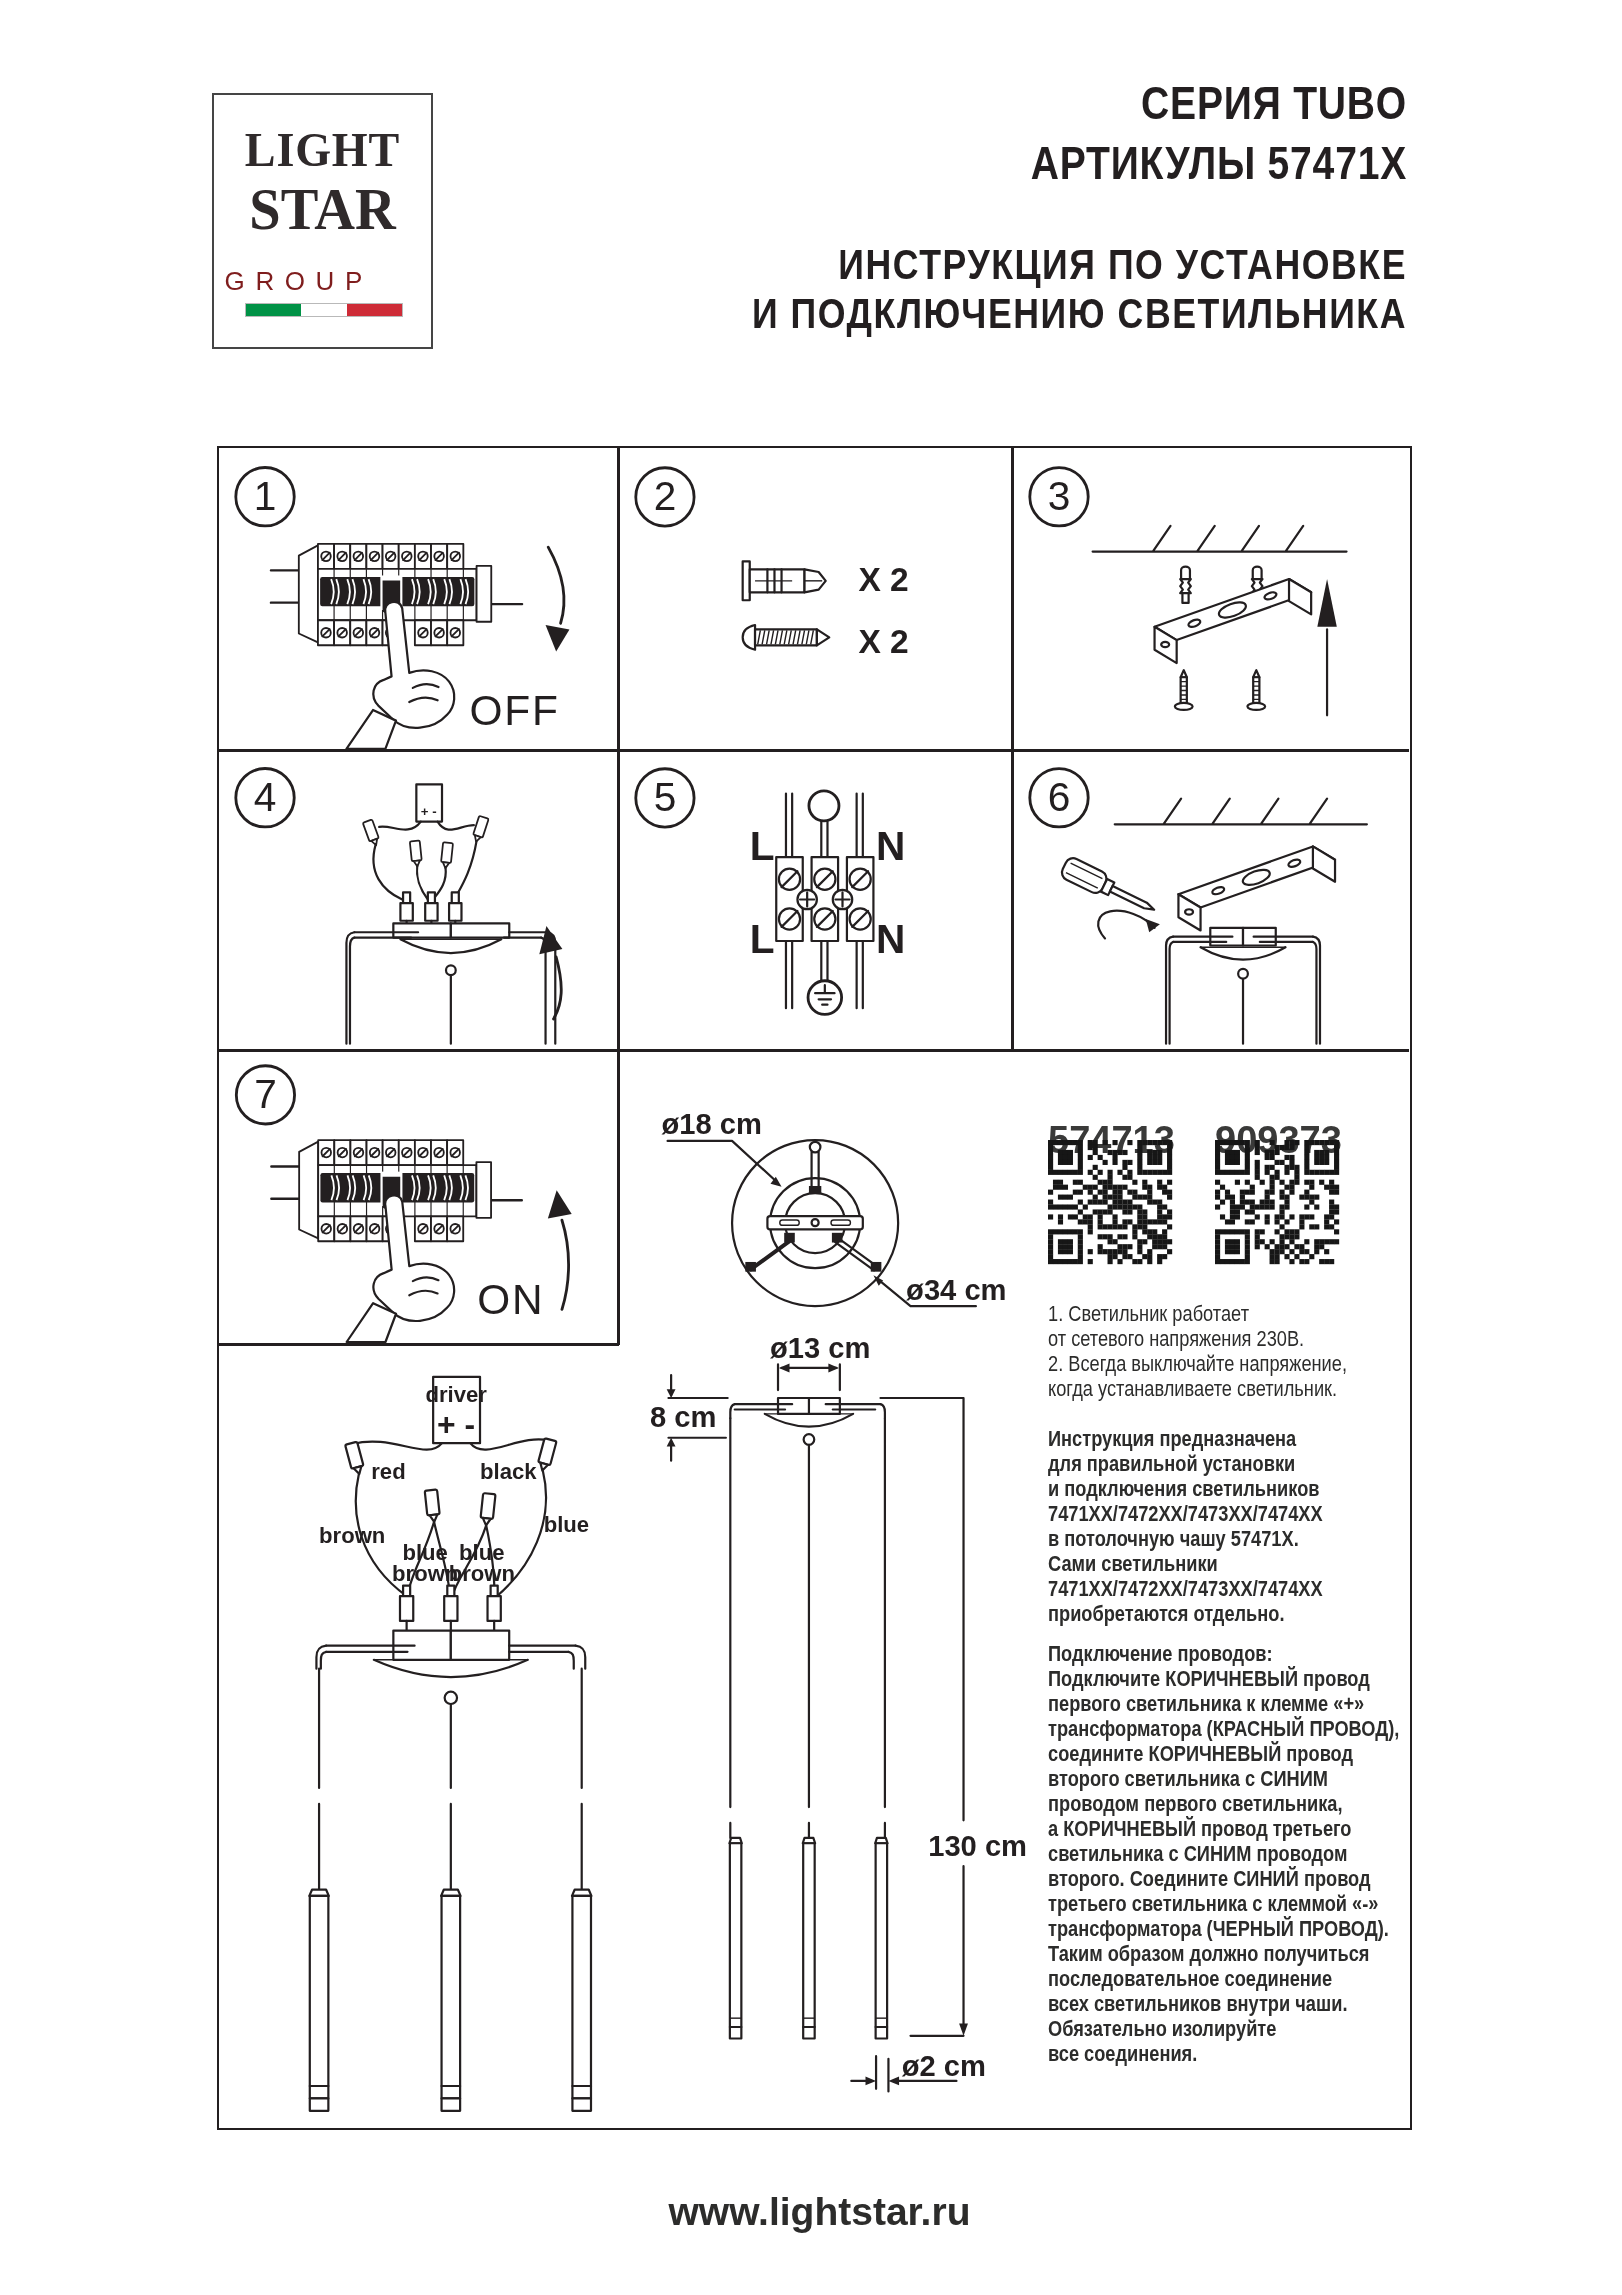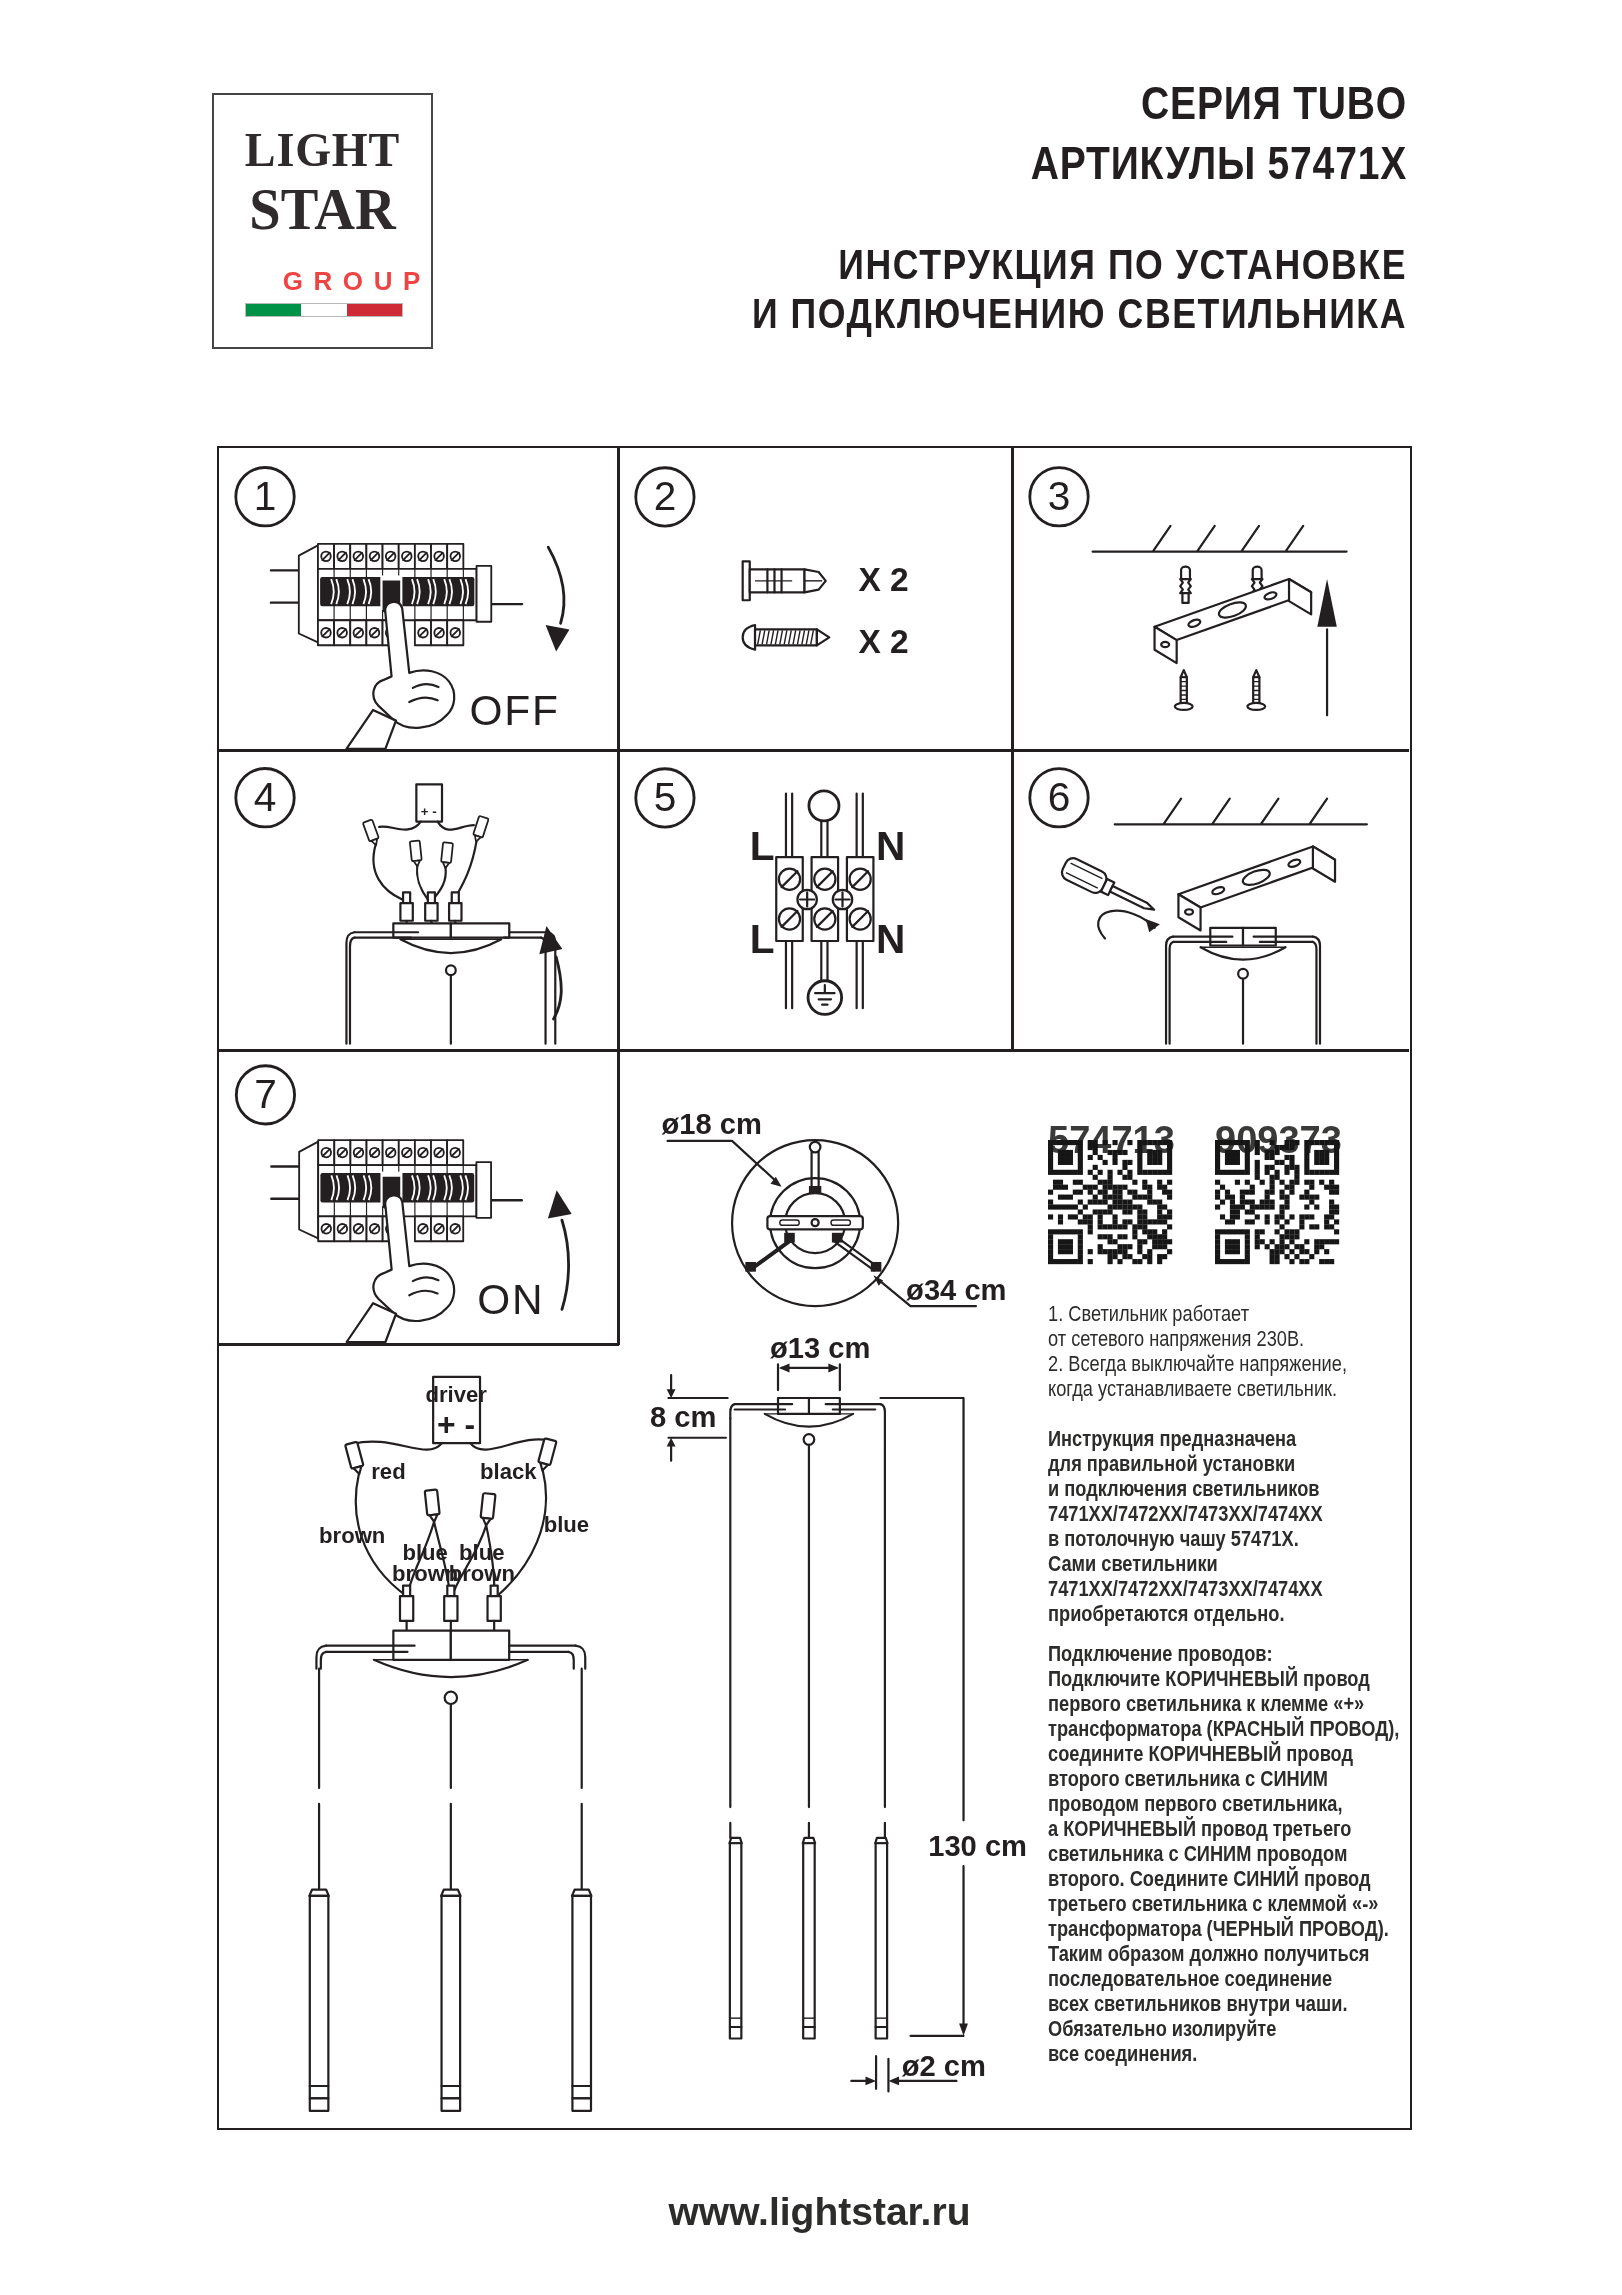--- a/index.html
+++ b/index.html
@@ -3,21 +3,21 @@
 <meta charset="utf-8">
 <style>
   html,body{margin:0;padding:0;background:#ffffff;}
   body{width:1623px;height:2295px;position:relative;font-family:"Liberation Sans",sans-serif;color:#231f20;overflow:hidden;}
   .abs{position:absolute;box-sizing:border-box;}
   
   .logo-box{left:212px;top:93px;width:221px;height:256px;border:2.7px solid #454545;}
   .logo-light,.logo-star{position:absolute;width:100%;text-align:center;font-family:"Liberation Serif",serif;font-weight:700;color:#2f2a2b;transform:scaleX(.94);}
   .logo-light{top:30px;font-size:49px;line-height:49px;letter-spacing:0.9px;}
   .logo-star{top:85px;font-size:60px;line-height:58px;}
-  .logo-group{position:absolute;top:171px;width:100%;text-align:right;font-size:26px;letter-spacing:10.6px;text-indent:10.6px;color:#ef4444;font-weight:700;}
+  .logo-group{position:absolute;top:171px;width:100%;text-align:left;font-size:26px;letter-spacing:10.6px;text-indent:10.6px;color:#7f1d1d;font-weight:400;}
   .flag{position:absolute;top:209px;left:32px;width:156px;height:12.4px;display:flex;outline:0.9px solid #b9b9b9;}
   .flag span{height:100%;}
   .titles{left:442px;top:76px;width:965px;text-align:right;transform:scaleX(.85);transform-origin:100% 0;}
   .t-series,.t-articles{font-size:46px;line-height:55px;font-weight:700;letter-spacing:0.9px;}
   .t-articles{margin-top:5.3px;}
   .t-instr{margin-top:49px;font-size:42px;line-height:49px;font-weight:700;letter-spacing:1.8px;white-space:pre-line;}
   
   .frame{left:217px;top:446px;width:1195px;height:1684px;border:2.7px solid #231f20;}
   .gl{position:absolute;background:#231f20;}
   svg{position:absolute;overflow:visible;}

